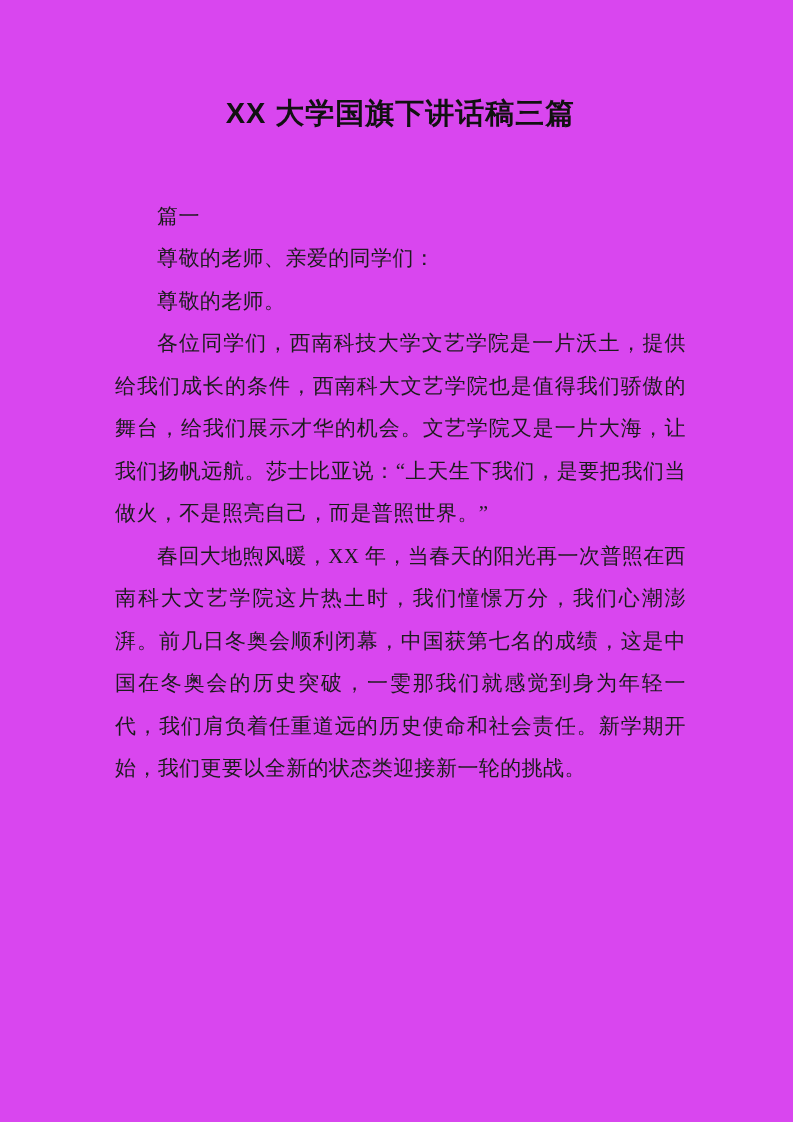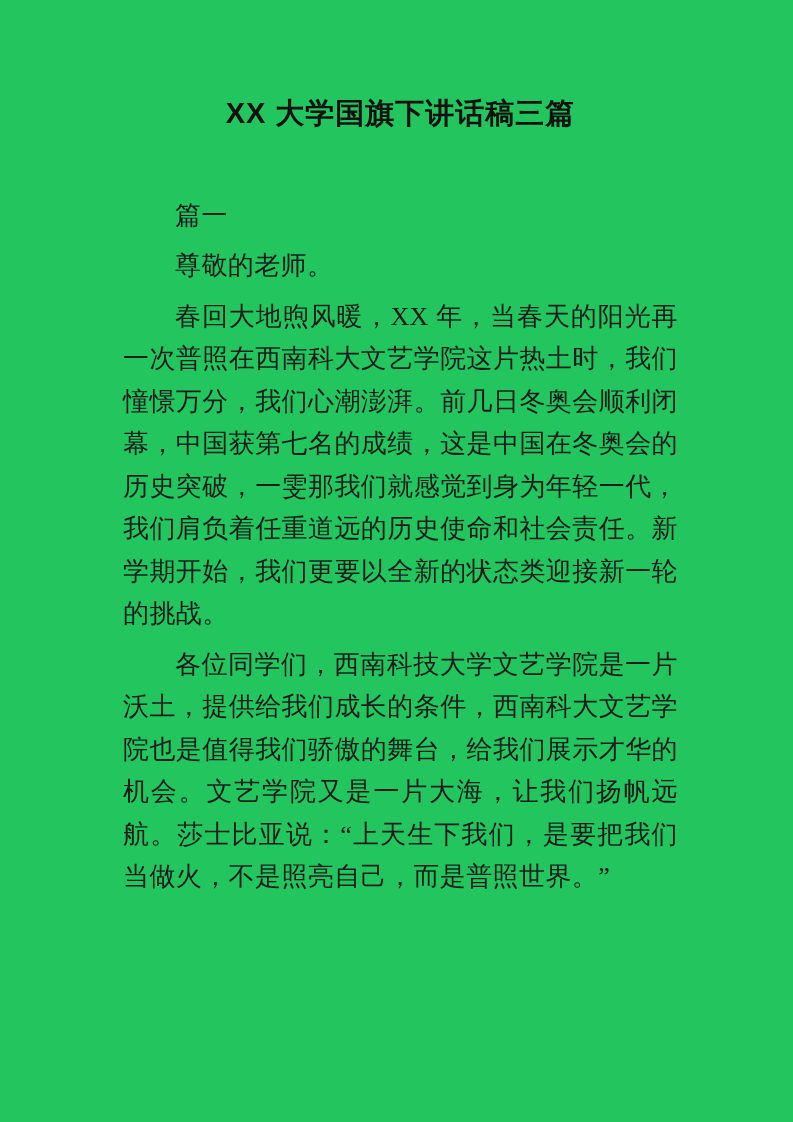--- a/index.html
+++ b/index.html
@@ -4,52 +4,53 @@
 <style>
   html, body {
     margin: 0;
     padding: 0;
     background: #ffffff;
   }
   .page {
     position: relative;
     width: 793px;
     height: 1122px;
-    background: #22c55e;
+    background: #d946ef;
     box-sizing: border-box;
     padding: 96px 107px 0 115px;
     overflow: hidden;
     font-family: "Liberation Serif", "DejaVu Serif", serif;
     color: #1c1c1c;
   }
   .doc-title {
     font-family: "Liberation Sans", "DejaVu Sans", sans-serif;
     font-weight: bold;
     font-size: 29px;
     line-height: 1.2;
     text-align: center;
     letter-spacing: 1px;
     margin: 0 0 64px 0;
     color: #111111;
   }
   .doc-body p {
-    margin: 8px;
-    font-size: 26px;
+    margin: 0;
+    font-size: 21px;
     line-height: 42.5px;
     letter-spacing: 0.4px;
     text-align: justify;
     text-justify: inter-ideograph;
     text-indent: 2em;
     word-break: break-all;
   }
 </style>
 </head>
 <body>
 
 <div class="page">
   <h1 class="doc-title">XX 大学国旗下讲话稿三篇</h1>
   <div class="doc-body">
       <p>篇一</p>
+      <p>尊敬的老师、亲爱的同学们：</p>
       <p>尊敬的老师。</p>
+      <p>各位同学们，西南科技大学文艺学院是一片沃土，提供给我们成长的条件，西南科大文艺学院也是值得我们骄傲的舞台，给我们展示才华的机会。文艺学院又是一片大海，让我们扬帆远航。莎士比亚说：“上天生下我们，是要把我们当做火，不是照亮自己，而是普照世界。”</p>
       <p>春回大地煦风暖，XX 年，当春天的阳光再一次普照在西南科大文艺学院这片热土时，我们憧憬万分，我们心潮澎湃。前几日冬奥会顺利闭幕，中国获第七名的成绩，这是中国在冬奥会的历史突破，一雯那我们就感觉到身为年轻一代，我们肩负着任重道远的历史使命和社会责任。新学期开始，我们更要以全新的状态类迎接新一轮的挑战。</p>
-      <p>各位同学们，西南科技大学文艺学院是一片沃土，提供给我们成长的条件，西南科大文艺学院也是值得我们骄傲的舞台，给我们展示才华的机会。文艺学院又是一片大海，让我们扬帆远航。莎士比亚说：“上天生下我们，是要把我们当做火，不是照亮自己，而是普照世界。”</p>
     </div>
 </div>
 
 </body></html>

